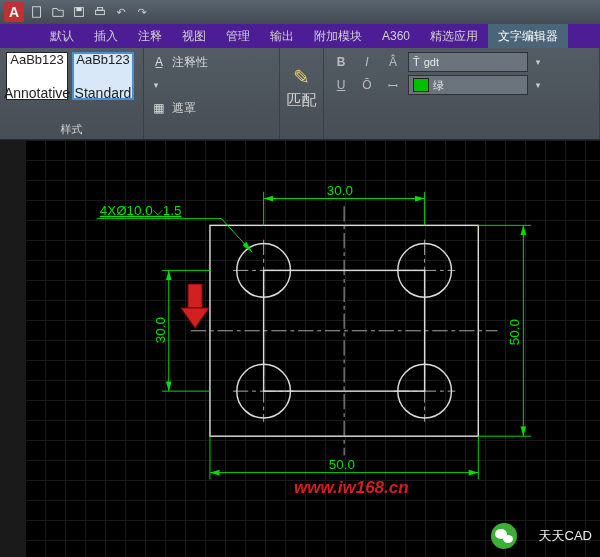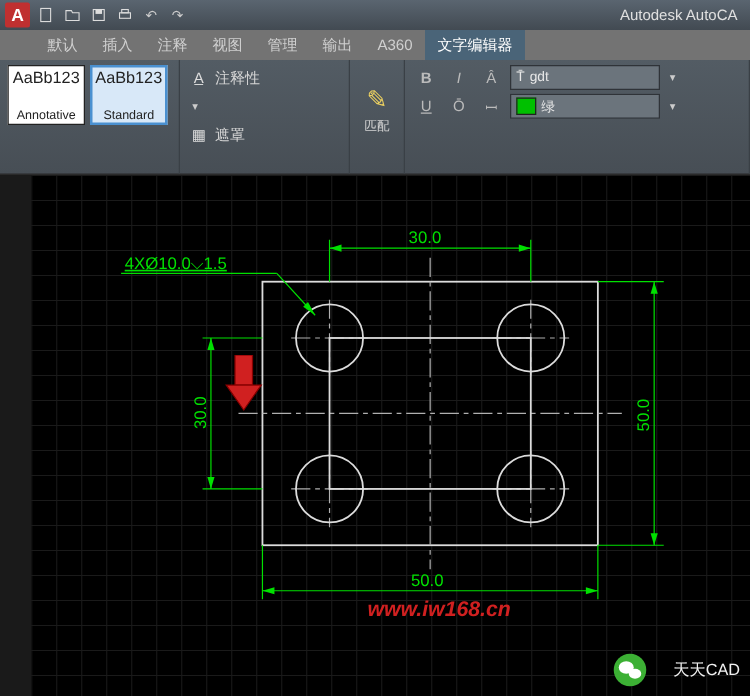--- a/index.html
+++ b/index.html
@@ -8,45 +8,45 @@
   
   .titlebar { height: 24px; background: linear-gradient(#5a6570,#424a52); display: flex; align-items: center; padding: 0 4px; }
   .app-logo { width: 20px; height: 20px; background: #c03030; color: #fff; font-weight: bold; font-size: 14px; display: flex; align-items: center; justify-content: center; border-radius: 2px; margin-right: 4px; }
   .qat { display: flex; gap: 3px; }
   .qat-btn { width: 18px; height: 18px; display: flex; align-items: center; justify-content: center; color: #ccc; font-size: 11px; }
   .qat-btn svg { width: 14px; height: 14px; }
   .title-spacer { flex: 1; }
   .title-text { color: #e0e0e0; font-size: 12px; padding-right: 6px; }
   
   
-  .tabs { height: 24px; background: #737373; display: flex; align-items: stretch; padding-left: 28px; }
+  .tabs { height: 24px; background: #4c1d95; display: flex; align-items: stretch; padding-left: 40px; }
   .tab { padding: 0 10px; color: #d0d0d0; font-size: 12px; display: flex; align-items: center; cursor: pointer; white-space: nowrap; }
   .tab.active { background: #4a6478; color: #fff; }
   
   
   .ribbon { height: 92px; background: linear-gradient(#535c64,#474e55); display: flex; border-bottom: 1px solid #2a2a2a; }
   .panel { border-right: 1px solid #3a4046; display: flex; flex-direction: column; padding: 4px 6px 2px; }
   .panel-body { flex: 1; display: flex; gap: 4px; }
   .panel-label { text-align: center; color: #d5d5d5; font-size: 11px; padding-top: 2px; }
   
   .style-swatch { width: 62px; height: 48px; background: #fff; border: 1px solid #222; display: flex; flex-direction: column; align-items: center; justify-content: center; cursor: pointer; }
   .style-swatch.active { border: 2px solid #4a90d0; background: #d8e8f8; }
   .style-preview { font-size: 13px; color: #222; }
-  .style-name { font-size: 10px; color: #222; margin-top: 18px; }
+  .style-name { font-size: 14px; color: #222; margin-top: 18px; }
   
   .col { display: flex; flex-direction: column; gap: 3px; }
   .ribbon-row { display: flex; align-items: center; gap: 4px; height: 20px; }
   .small-btn { width: 18px; height: 18px; color: #ddd; display: flex; align-items: center; justify-content: center; font-size: 12px; cursor: pointer;}
   .ribbon-label { color: #d5d5d5; font-size: 12px; white-space: nowrap; }
   .ribbon-input { width: 90px; height: 20px; background: #6b747c; border: 1px solid #2f3338; color: #e8e8e8; font-size: 11px; padding: 0 4px; }
   .dd { width: 12px; height: 18px; color: #ccc; font-size: 9px; display: flex; align-items: center; justify-content: center; }
   
   .big-btn { width: 36px; display: flex; flex-direction: column; align-items: center; justify-content: center; gap: 2px; cursor: pointer; }
   .big-btn .icon { font-size: 20px; color: #ecd060; }
-  .big-btn .lbl { font-size: 10px; color: #d5d5d5; }
+  .big-btn .lbl { font-size: 15px; color: #d5d5d5; }
   
   .fmt-btn { width: 22px; height: 18px; color: #bbb; font-size: 12px; display: flex; align-items: center; justify-content: center; border: 1px solid transparent; cursor: pointer; }
   .color-swatch { width: 16px; height: 14px; background: #00c000; border: 1px solid #222; }
   .layer-sel { display: flex; align-items: center; gap: 4px; width: 120px; height: 20px; background: #6b747c; border: 1px solid #2f3338; padding: 0 4px; }
   .layer-sel span { color: #e8e8e8; font-size: 11px; }
   
   
   .canvas-wrap { position: absolute; left: 0; top: 140px; right: 0; bottom: 0; background: #000; margin-left: 25px; }
   .grid { position: absolute; inset: 0;
     background-image:
@@ -96,47 +96,49 @@
     <div class="qat-btn">
         <svg viewBox="0 0 16 16">
           <rect x="3" y="6" width="10" height="5" fill="none" stroke="#ddd"></rect>
           <rect x="5" y="3" width="6" height="3" fill="none" stroke="#ddd"></rect>
         </svg>
       </div>
     <div class="qat-btn">↶</div>
     <div class="qat-btn">↷</div>
   </div>
   <div class="title-spacer"></div>
-  <div class="title-text">Autodesk AutoCA</div>
 </div>
 
 <div class="tabs" id="tabs">
     <div class="tab">默认</div>
     <div class="tab">插入</div>
     <div class="tab">注释</div>
     <div class="tab">视图</div>
     <div class="tab">管理</div>
     <div class="tab">输出</div>
+    <div class="tab">附加模块</div>
     <div class="tab">A360</div>
+    <div class="tab">精选应用</div>
     <div class="tab active">文字编辑器</div>
   </div>
 
 <div class="ribbon">
 
   <div class="panel" style="width:144px">
     <div class="panel-body" id="style-gallery">
         <div class="style-swatch">
           <div class="style-preview">AaBb123</div>
           <div class="style-name">Annotative</div>
         </div>
         <div class="style-swatch active">
           <div class="style-preview">AaBb123</div>
           <div class="style-name">Standard</div>
         </div>
       </div>
+    <div class="panel-label">样式</div>
   </div>
 
   <div class="panel" style="width:136px">
     <div class="panel-body">
       <div class="col" style="flex:1">
         <div class="ribbon-row">
           <div class="small-btn">A̲</div>
           <span class="ribbon-label">注释性</span>
         </div>
         <div class="ribbon-row">

